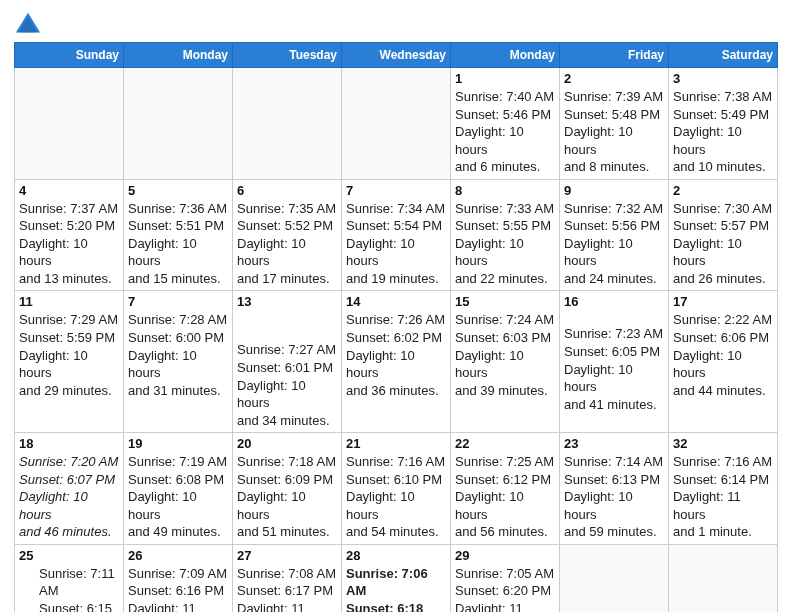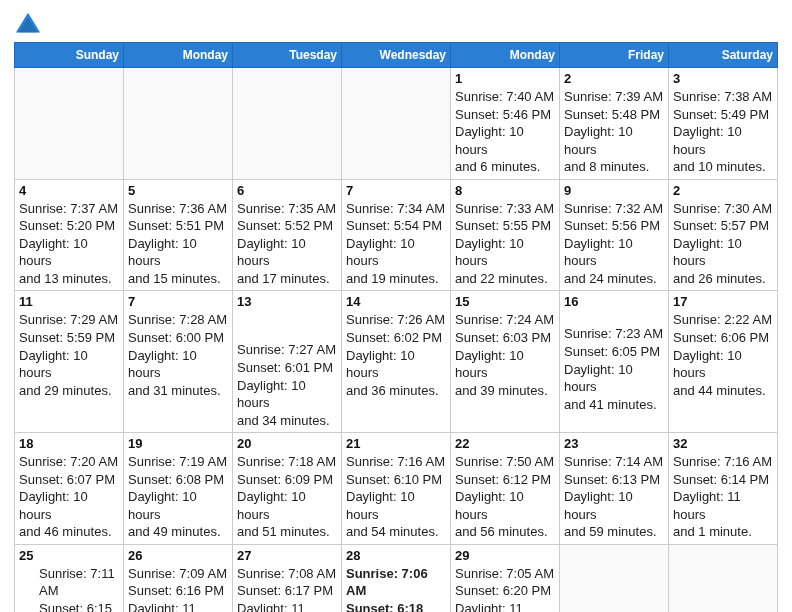--- a/index.html
+++ b/index.html
@@ -245,21 +245,21 @@
             <span class="day-num">17</span>
             <div class="day-info" style="white-space: pre-line;">Sunrise: 2:22 AM
 Sunset: 6:06 PM
 Daylight: 10 hours
 and 44 minutes.</div>
           </td>
         </tr>
         <tr>
           <td>
             <span class="day-num">18</span>
-            <div class="day-info" style="white-space: pre-line;">Sunrise: 7:20 AM
+            <div class="day-info" style="white-space: pre-line; font-style: italic;">Sunrise: 7:20 AM
 Sunset: 6:07 PM
 Daylight: 10 hours
 and 46 minutes.</div>
           </td>
           <td>
             <span class="day-num">19</span>
             <div class="day-info" style="white-space: pre-line;">Sunrise: 7:19 AM
 Sunset: 6:08 PM
 Daylight: 10 hours
 and 49 minutes.</div>
@@ -273,21 +273,21 @@
           </td>
           <td>
             <span class="day-num">21</span>
             <div class="day-info" style="white-space: pre-line;">Sunrise: 7:16 AM
 Sunset: 6:10 PM
 Daylight: 10 hours
 and 54 minutes.</div>
           </td>
           <td>
             <span class="day-num">22</span>
-            <div class="day-info" style="white-space: pre-line;">Sunrise: 7:50 AM
+            <div class="day-info" style="white-space: pre-line;">Sunrise: 7:25 AM
 Sunset: 6:12 PM
 Daylight: 10 hours
 and 56 minutes.</div>
           </td>
           <td>
             <span class="day-num">23</span>
             <div class="day-info" style="white-space: pre-line;">Sunrise: 7:14 AM
 Sunset: 6:13 PM
 Daylight: 10 hours
 and 59 minutes.</div>

